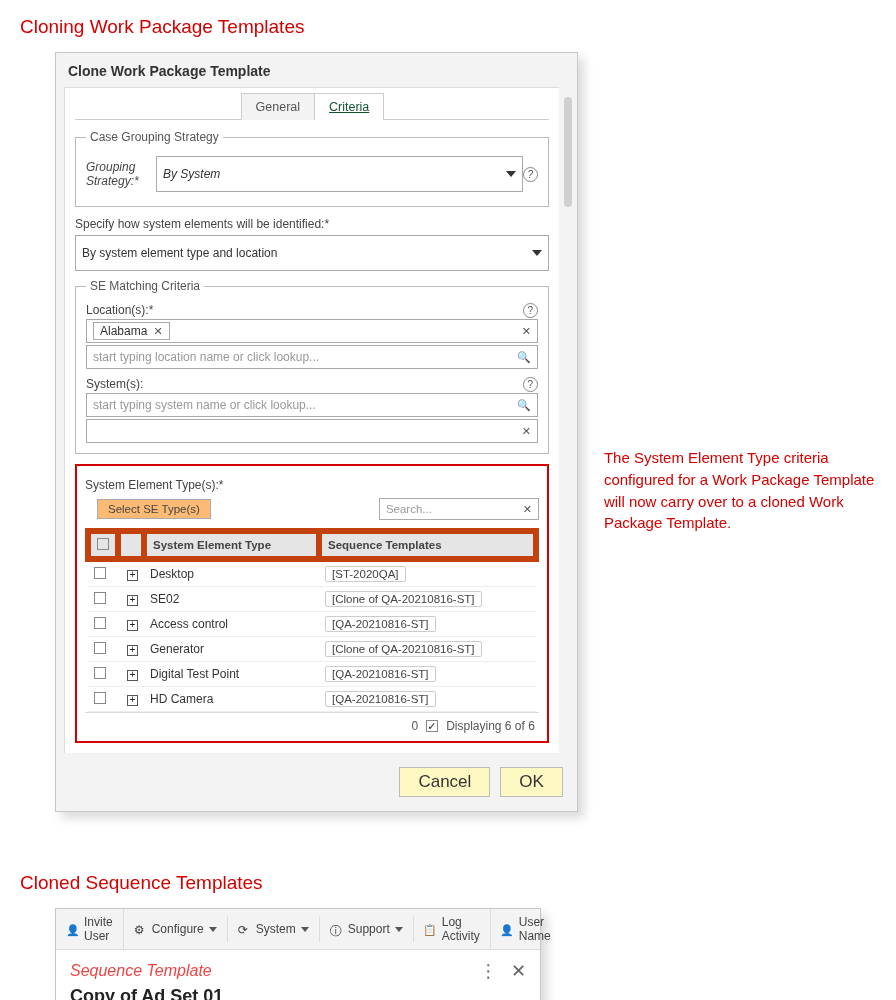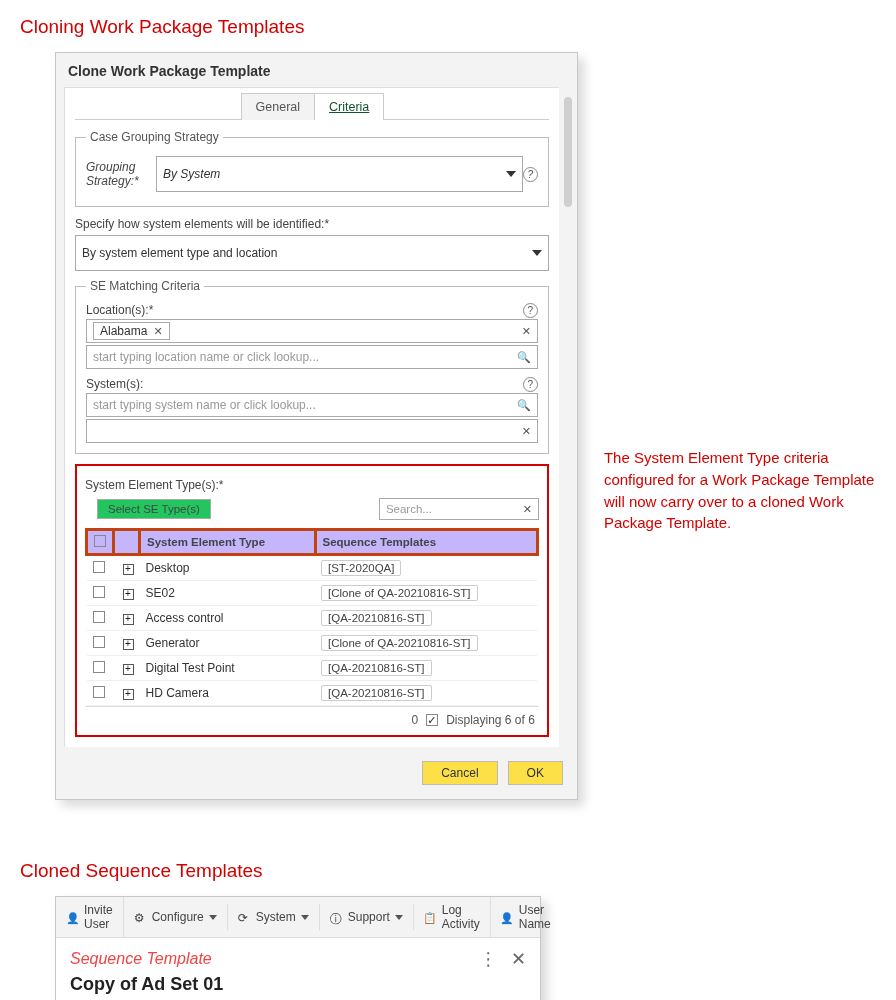--- a/index.html
+++ b/index.html
@@ -164,21 +164,21 @@
     display: flex;
     align-items: center;
     gap: 10px;
     margin: 6px 0 8px 12px;
   }
   .select-se-btn {
     border: 1px solid #aaa;
     padding: 3px 10px;
     font-size: 11.5px;
     color: #444;
-    background: #22c55e;
+    background: #fdba74;
   }
   .search-box {
     margin-left: auto;
     display: flex;
     align-items: center;
     border: 1px solid #aaa;
     height: 22px;
     width: 160px;
     padding: 0 6px;
     font-size: 11.5px;
@@ -188,22 +188,22 @@
   table.se-table {
     width: 100%;
     border-collapse: collapse;
     font-size: 12px;
   }
   .se-table th {
     text-align: left;
     font-weight: 600;
     font-size: 11.5px;
     color: #444;
-    background: #c4b5fd;
-    border: 3px solid #c2410c;
+    background: #e5e5e5;
+    border: 6px solid #c2410c;
     padding: 4px 6px;
   }
   .se-table td {
     border-bottom: 1px solid #eee;
     padding: 4px 6px;
     vertical-align: middle;
   }
   .cbx {
     width: 12px; height: 12px;
     border: 1px solid #888;
@@ -249,23 +249,23 @@
     color: #222;
   }
   .dialog-footer {
     display: flex;
     justify-content: flex-end;
     gap: 10px;
     padding: 14px 14px 14px 0;
   }
   .btn {
     border: 1px solid #bbb;
-    background: #fde047;
+    background: #fef9c3;
     padding: 4px 18px;
-    font-size: 12px;
+    font-size: 17px;
     color: #333;
   }
   .callout {
     color: #d40000;
     font-size: 15px;
     line-height: 1.45;
     width: 280px;
   }
   
   .panel2 {

